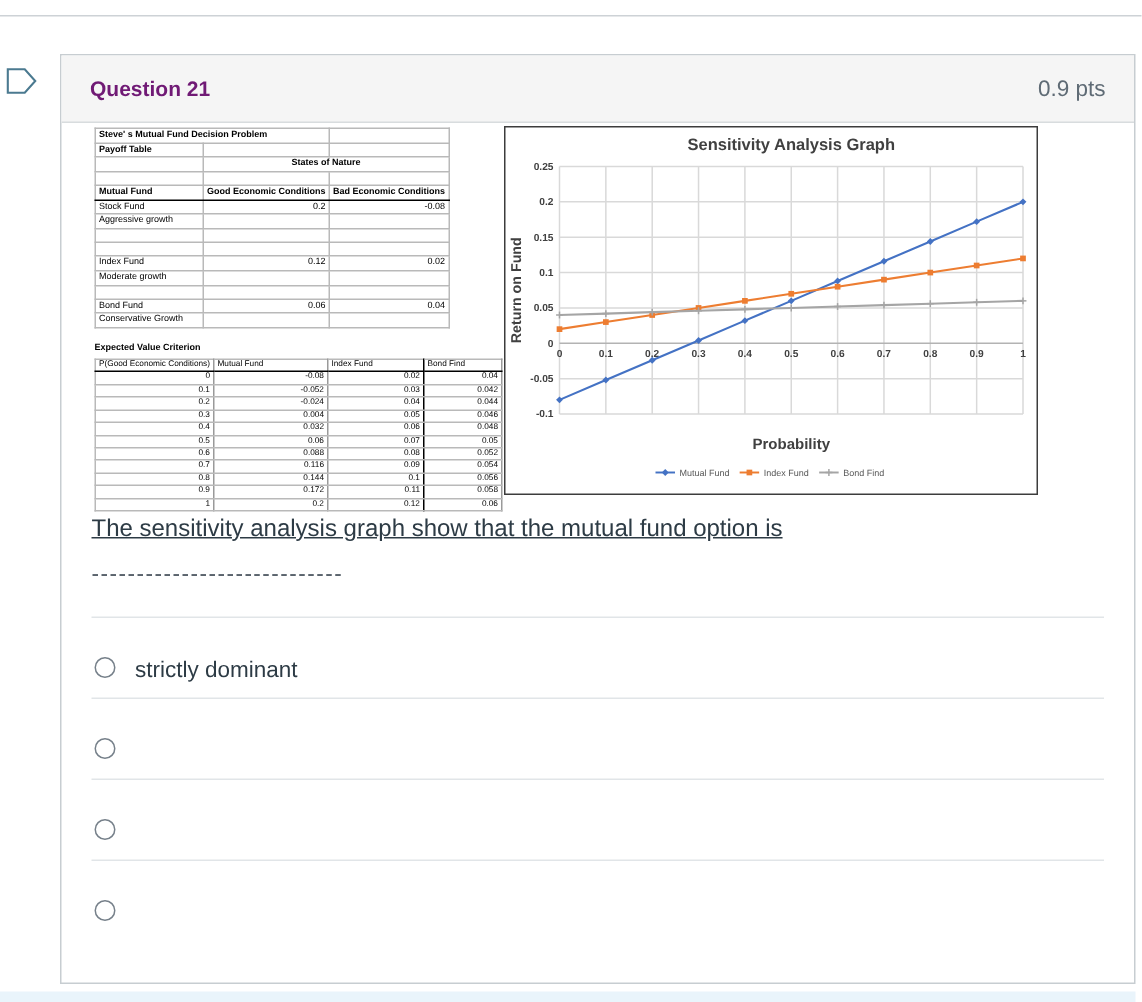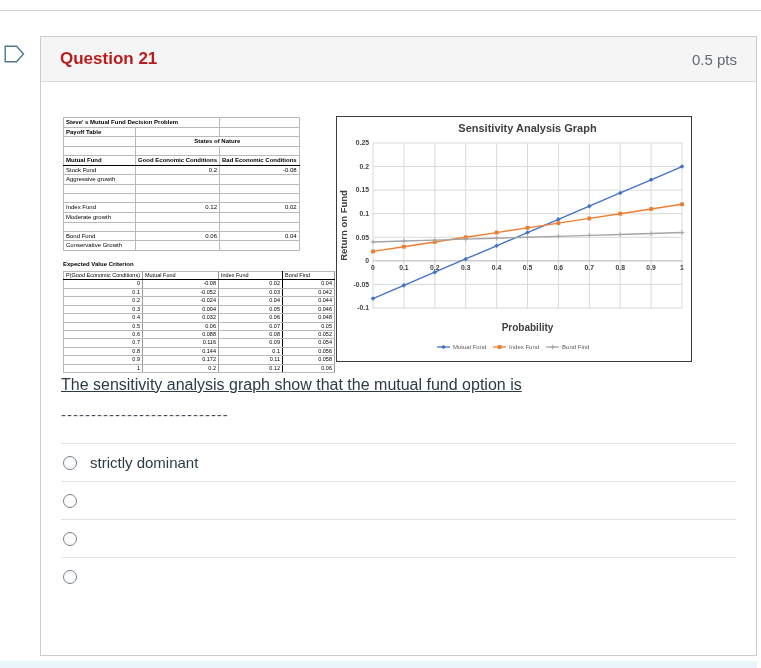--- a/index.html
+++ b/index.html
@@ -8,25 +8,25 @@
     font-family:"Liberation Sans",sans-serif;color:#2d3b45;overflow:hidden;
   }
   .top-rule{position:absolute;top:10px;left:0;width:761px;height:0;border-top:1px solid #cdd2d6;}
   .flag-icon{position:absolute;left:4px;top:45px;width:21px;height:18px;}
   .bottom-strip{position:absolute;left:0;top:661px;width:757px;height:7px;background:#e9f4fb;}
 
   .card{position:absolute;left:40px;top:36px;width:717px;height:620px;
     border:1px solid #c7cdd1;background:#fff;box-sizing:border-box;}
   .card-header{height:45px;background:#f5f5f5;border-bottom:1px solid #d8dcde;
     display:flex;align-items:center;justify-content:space-between;padding:0 19px;box-sizing:border-box;}
-  .q-title{font-weight:bold;font-size:17px;color:#b91c1c;}
+  .q-title{font-weight:bold;font-size:14px;color:#701a75;}
   .q-pts{font-size:15px;color:#5f6b75;}
   .card-body{padding:0 20px;position:relative;}
 
-  .worksheet{position:relative;margin-top:32px;margin-left:2px;height:250px;}
+  .worksheet{position:relative;margin-left:2px;height:250px;}
 
   .sheet{border-collapse:collapse;table-layout:fixed;color:#000;background:#fff;
     font-family:"Liberation Sans",sans-serif;}
   .sheet td{border:1px solid #b9b9b9;padding:0 2px;overflow:hidden;white-space:nowrap;}
   .payoff-table{position:absolute;left:0;top:3px;border:1px solid #000;font-size:6px;line-height:1.45;}
   .payoff-table td{height:8px;}
   .payoff-table tr.hdr td{border-top:1px solid #000;border-bottom:1px solid #000;font-weight:bold;}
   .ev-title{position:absolute;left:0;top:147px;font-size:6px;font-weight:bold;color:#000;}
   .ev-table{position:absolute;left:0;top:157px;border:1px solid #000;font-size:5.5px;line-height:1.35;}
   .ev-table td{height:7px;border-right:1px solid #9a9a9a;}
@@ -34,39 +34,39 @@
   .ev-table tr.hdr td{border-bottom:1px solid #000;}
   .b{font-weight:bold}.ctr{text-align:center}.num{text-align:right}
 
   .chart-box{position:absolute;left:273px;top:2px;width:356px;height:246px;
     border:1.5px solid #3c3c3c;background:#fff;box-sizing:border-box;}
 
   .q-text{margin-top:12px;font-size:16px;color:#2d3b45;text-decoration:underline;}
   .q-blank{margin-top:12px;font-size:15px;letter-spacing:1px;color:#4a545e;}
 
   .options{margin-top:20px;}
-  .option-row{display:flex;align-items:center;gap:13px;border-top:1px solid #e1e5e8;
-    padding:10px 2px 10px 2px;min-height:17px;cursor:pointer;}
+  .option-row{display:flex;gap:13px;border-top:1px solid #e1e5e8;
+    padding:26px 2px 10px 2px;min-height:17px;cursor:pointer;}
   .radio{width:14px;height:14px;border:1px solid #76808a;border-radius:50%;
     background:#fff;flex:0 0 auto;box-sizing:border-box;}
   .option-label{font-size:15px;color:#2d3b45;}
 </style>
 </head>
 <body>
 
 <div class="top-rule"></div>
 
 <svg class="flag-icon" viewBox="0 0 21 18">
   <polygon points="1.2,1.2 12.5,1.2 19.5,9 12.5,16.8 1.2,16.8" fill="none" stroke="#4b7a90" stroke-width="1.4"></polygon>
 </svg>
 
 <div class="card">
   <div class="card-header">
     <span class="q-title">Question 21</span>
-    <span class="q-pts">0.5 pts</span>
+    <span class="q-pts">0.9 pts</span>
   </div>
 
   <div class="card-body">
 
     <div class="worksheet">
       <table class="sheet payoff-table">
         <colgroup>
             <col style="width:72px">
             <col style="width:74px">
             <col style="width:68px">

